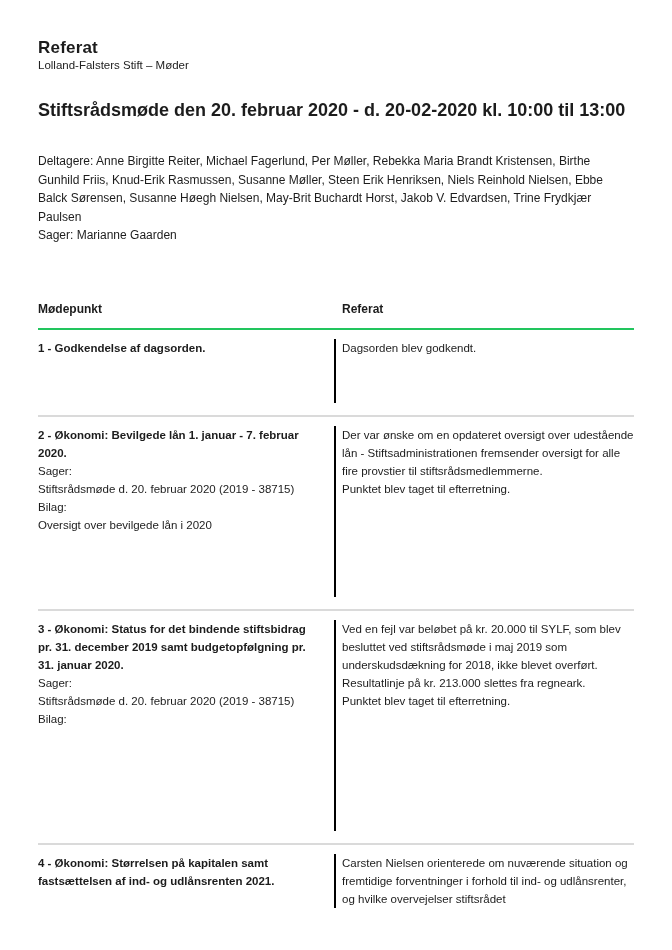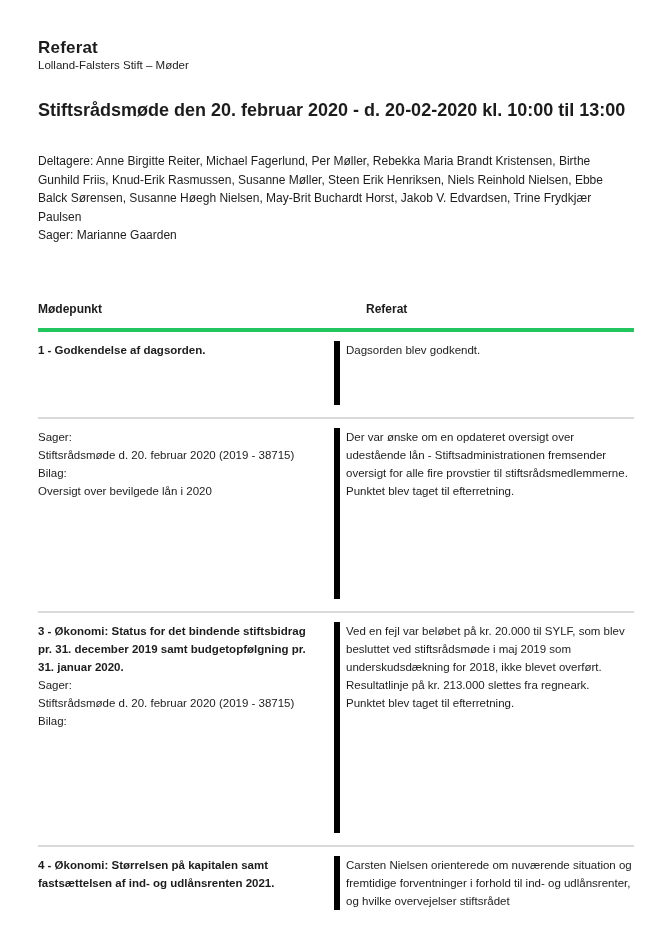--- a/index.html
+++ b/index.html
@@ -15,31 +15,31 @@
   .meeting-title { font-size:18px; font-weight:bold; margin:30px 0 0 0; line-height:17px; }
 
   .participants { margin-top:33px; font-size:12px; line-height:18.5px; max-width:598px; }
   .participants p { margin:0; }
   .lbl { font-weight:normal; }
 
   .minutes-table { margin-top:55px; font-size:11.5px; line-height:18px; }
   .thead {
     display:grid; grid-template-columns:296px 1fr;
     font-weight:bold; font-size:12px;
-    padding-bottom:10px; border-bottom:4px solid #22c55e;gap:24px;
+    padding-bottom:10px; border-bottom:2px solid #22c55e;
   }
   .th-right { padding-left:8px; }
 
   .t-row {
     display:grid; grid-template-columns:296px 1fr;
     border-bottom:2px solid #dadada;
     padding:9px 0 12px 0; box-sizing:border-box;
   }
   .cell-left  { padding-right:18px; }
-  .cell-right { border-left:6px solid #000000; padding-left:6px; }
+  .cell-right { border-left:2px solid #000000; padding-left:6px; }
   .minutes-table p { margin:0; }
   .row-title { font-weight:bold; }
   .after-title-2 { margin-bottom:42px; }
   .after-title-3 { margin-bottom:32px; }
   .gap-top { margin-top:17px; }
 
   .r1 { min-height:87px; }
   .r2 { min-height:194px; }
   .r3 { min-height:234px; }
   .r4 { border-bottom:none; min-height:70px; }
@@ -70,20 +70,21 @@
       <div class="cell-left">
         <p class="row-title">1 - Godkendelse af dagsorden.</p>
       </div>
       <div class="cell-right">
         <p>Dagsorden blev godkendt.</p>
       </div>
     </div>
 
     <div class="t-row r2">
       <div class="cell-left">
+        <p class="row-title after-title-2">2 - Økonomi: Bevilgede lån 1. januar - 7. februar 2020.</p>
         <p>Sager:</p>
         <p>Stiftsrådsmøde d. 20. februar 2020 (2019 - 38715)</p>
         <p class="gap-top">Bilag:</p>
         <p>Oversigt over bevilgede lån i 2020</p>
       </div>
       <div class="cell-right">
         <p>Der var ønske om en opdateret oversigt over udestående lån - Stiftsadministrationen fremsender oversigt for alle fire provstier til stiftsrådsmedlemmerne.</p>
         <p class="gap-top">Punktet blev taget til efterretning.</p>
       </div>
     </div>

